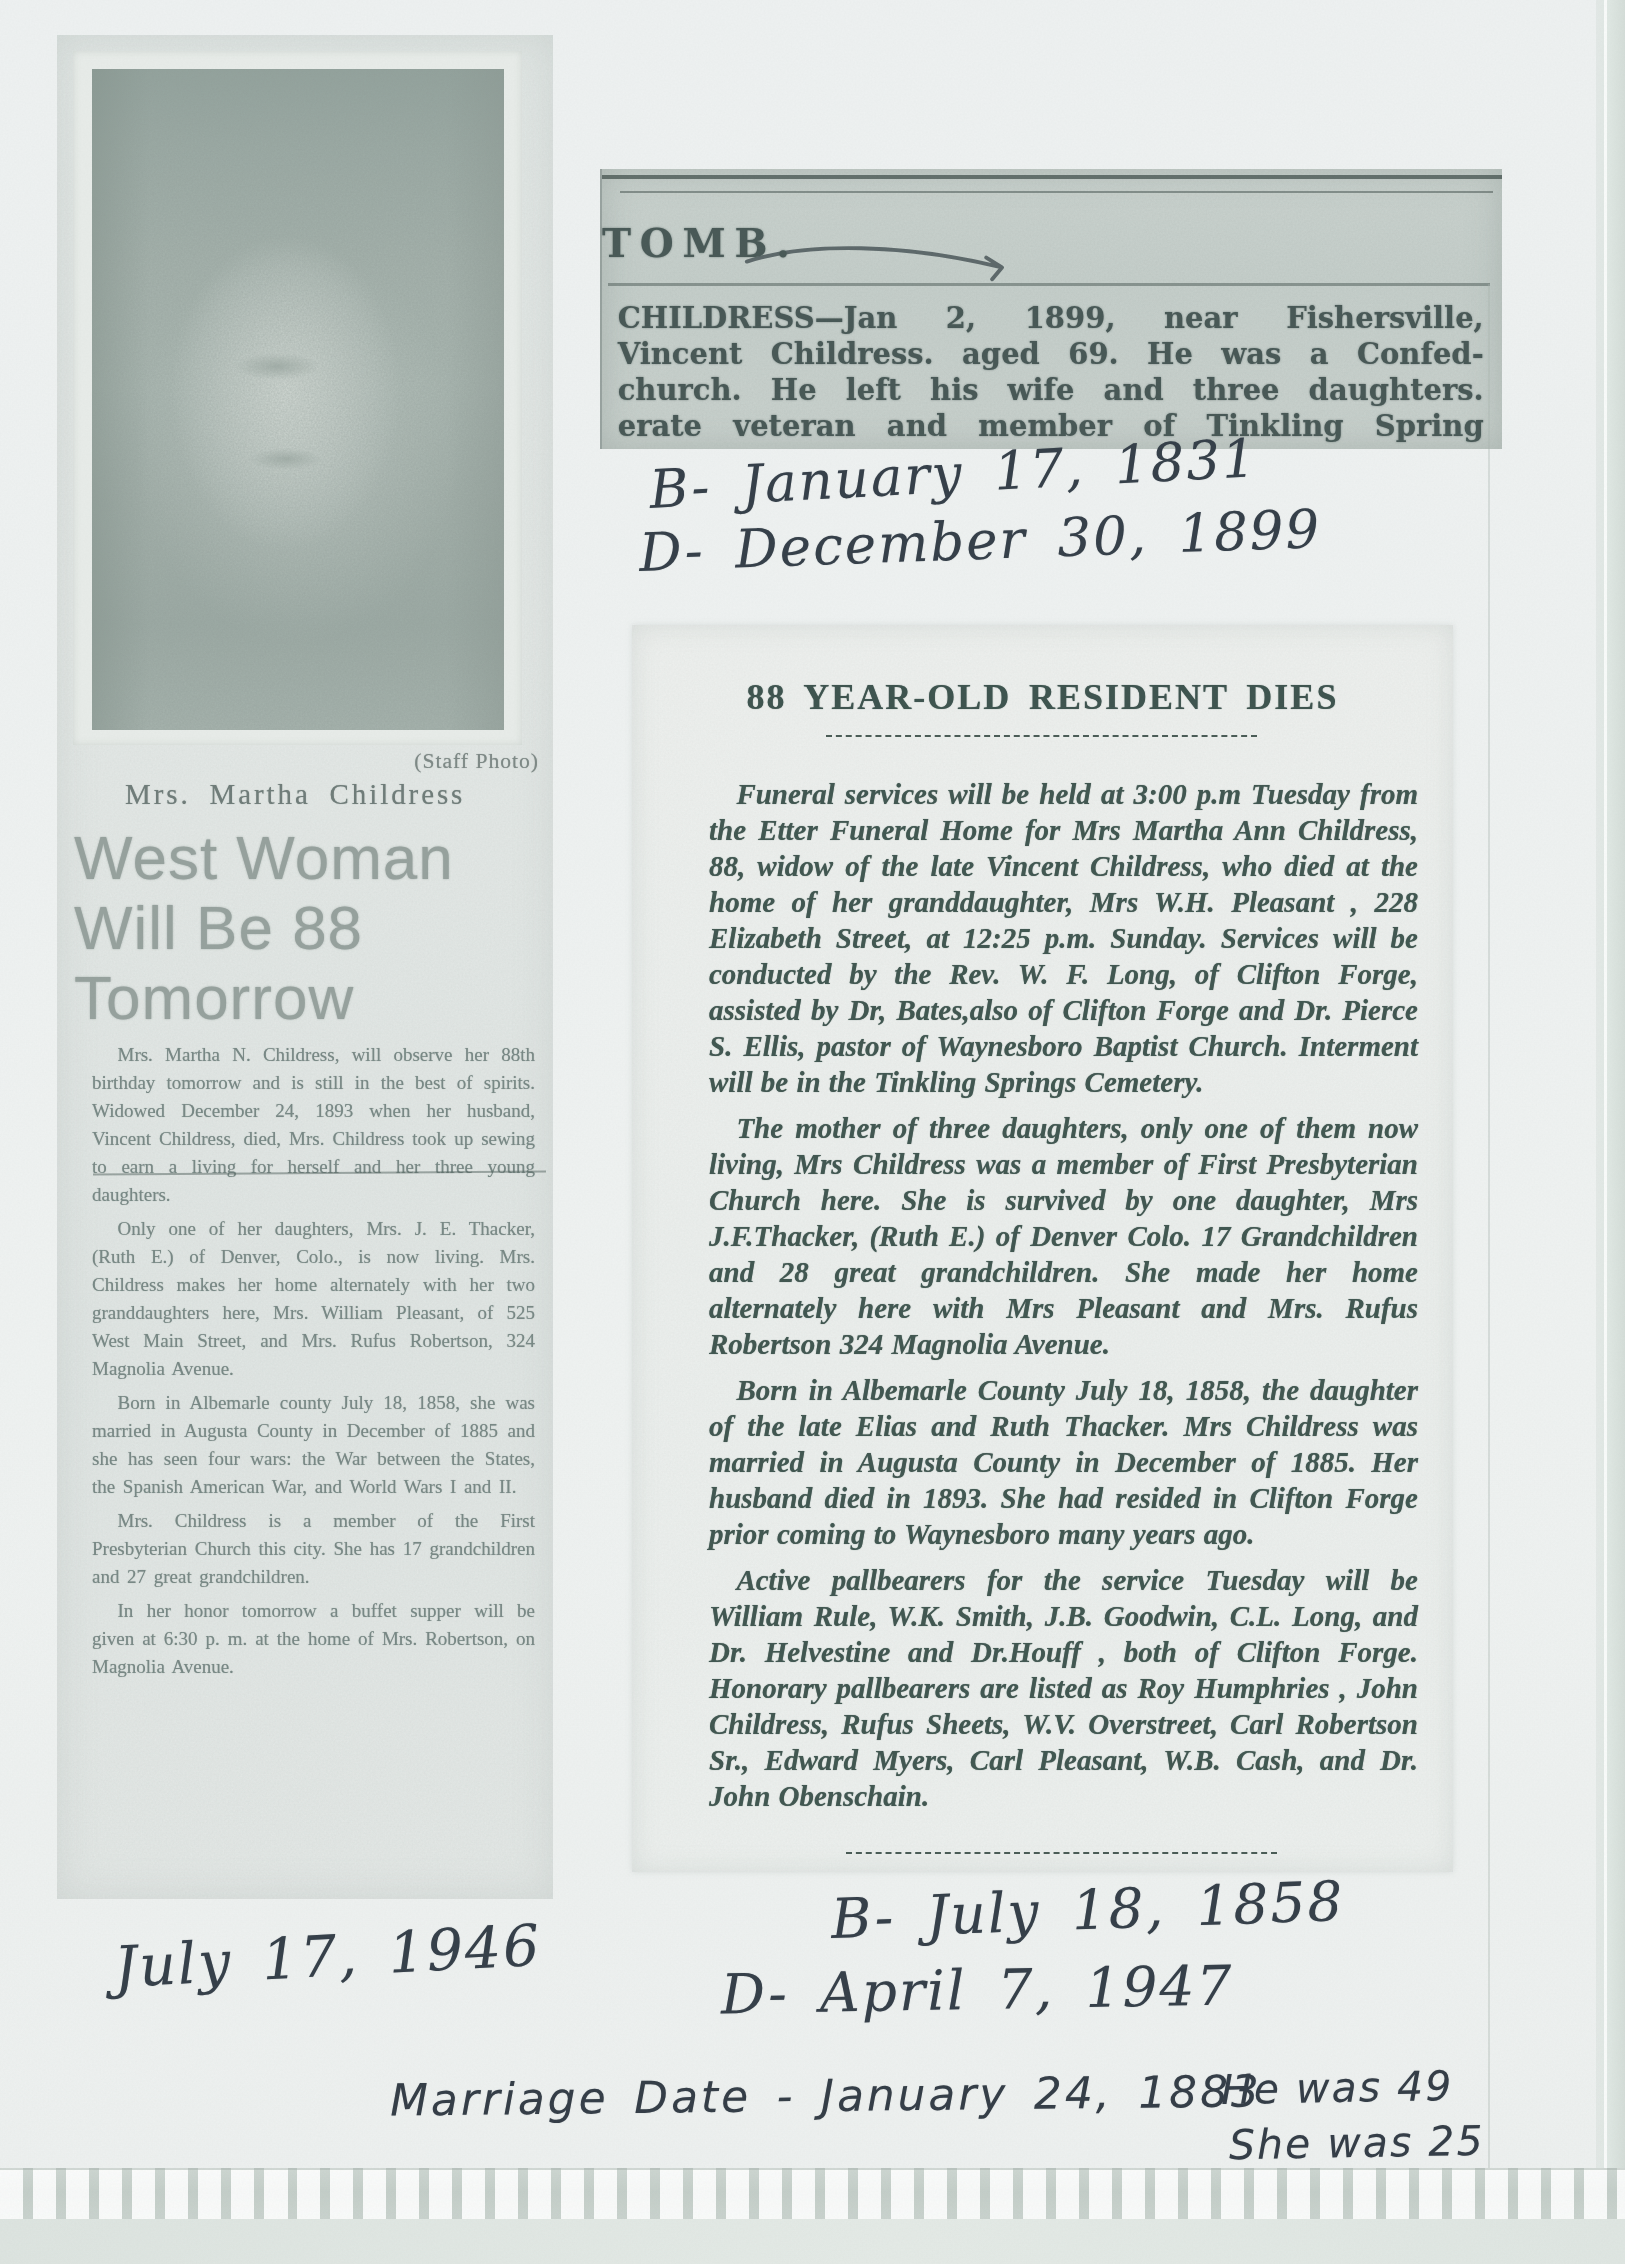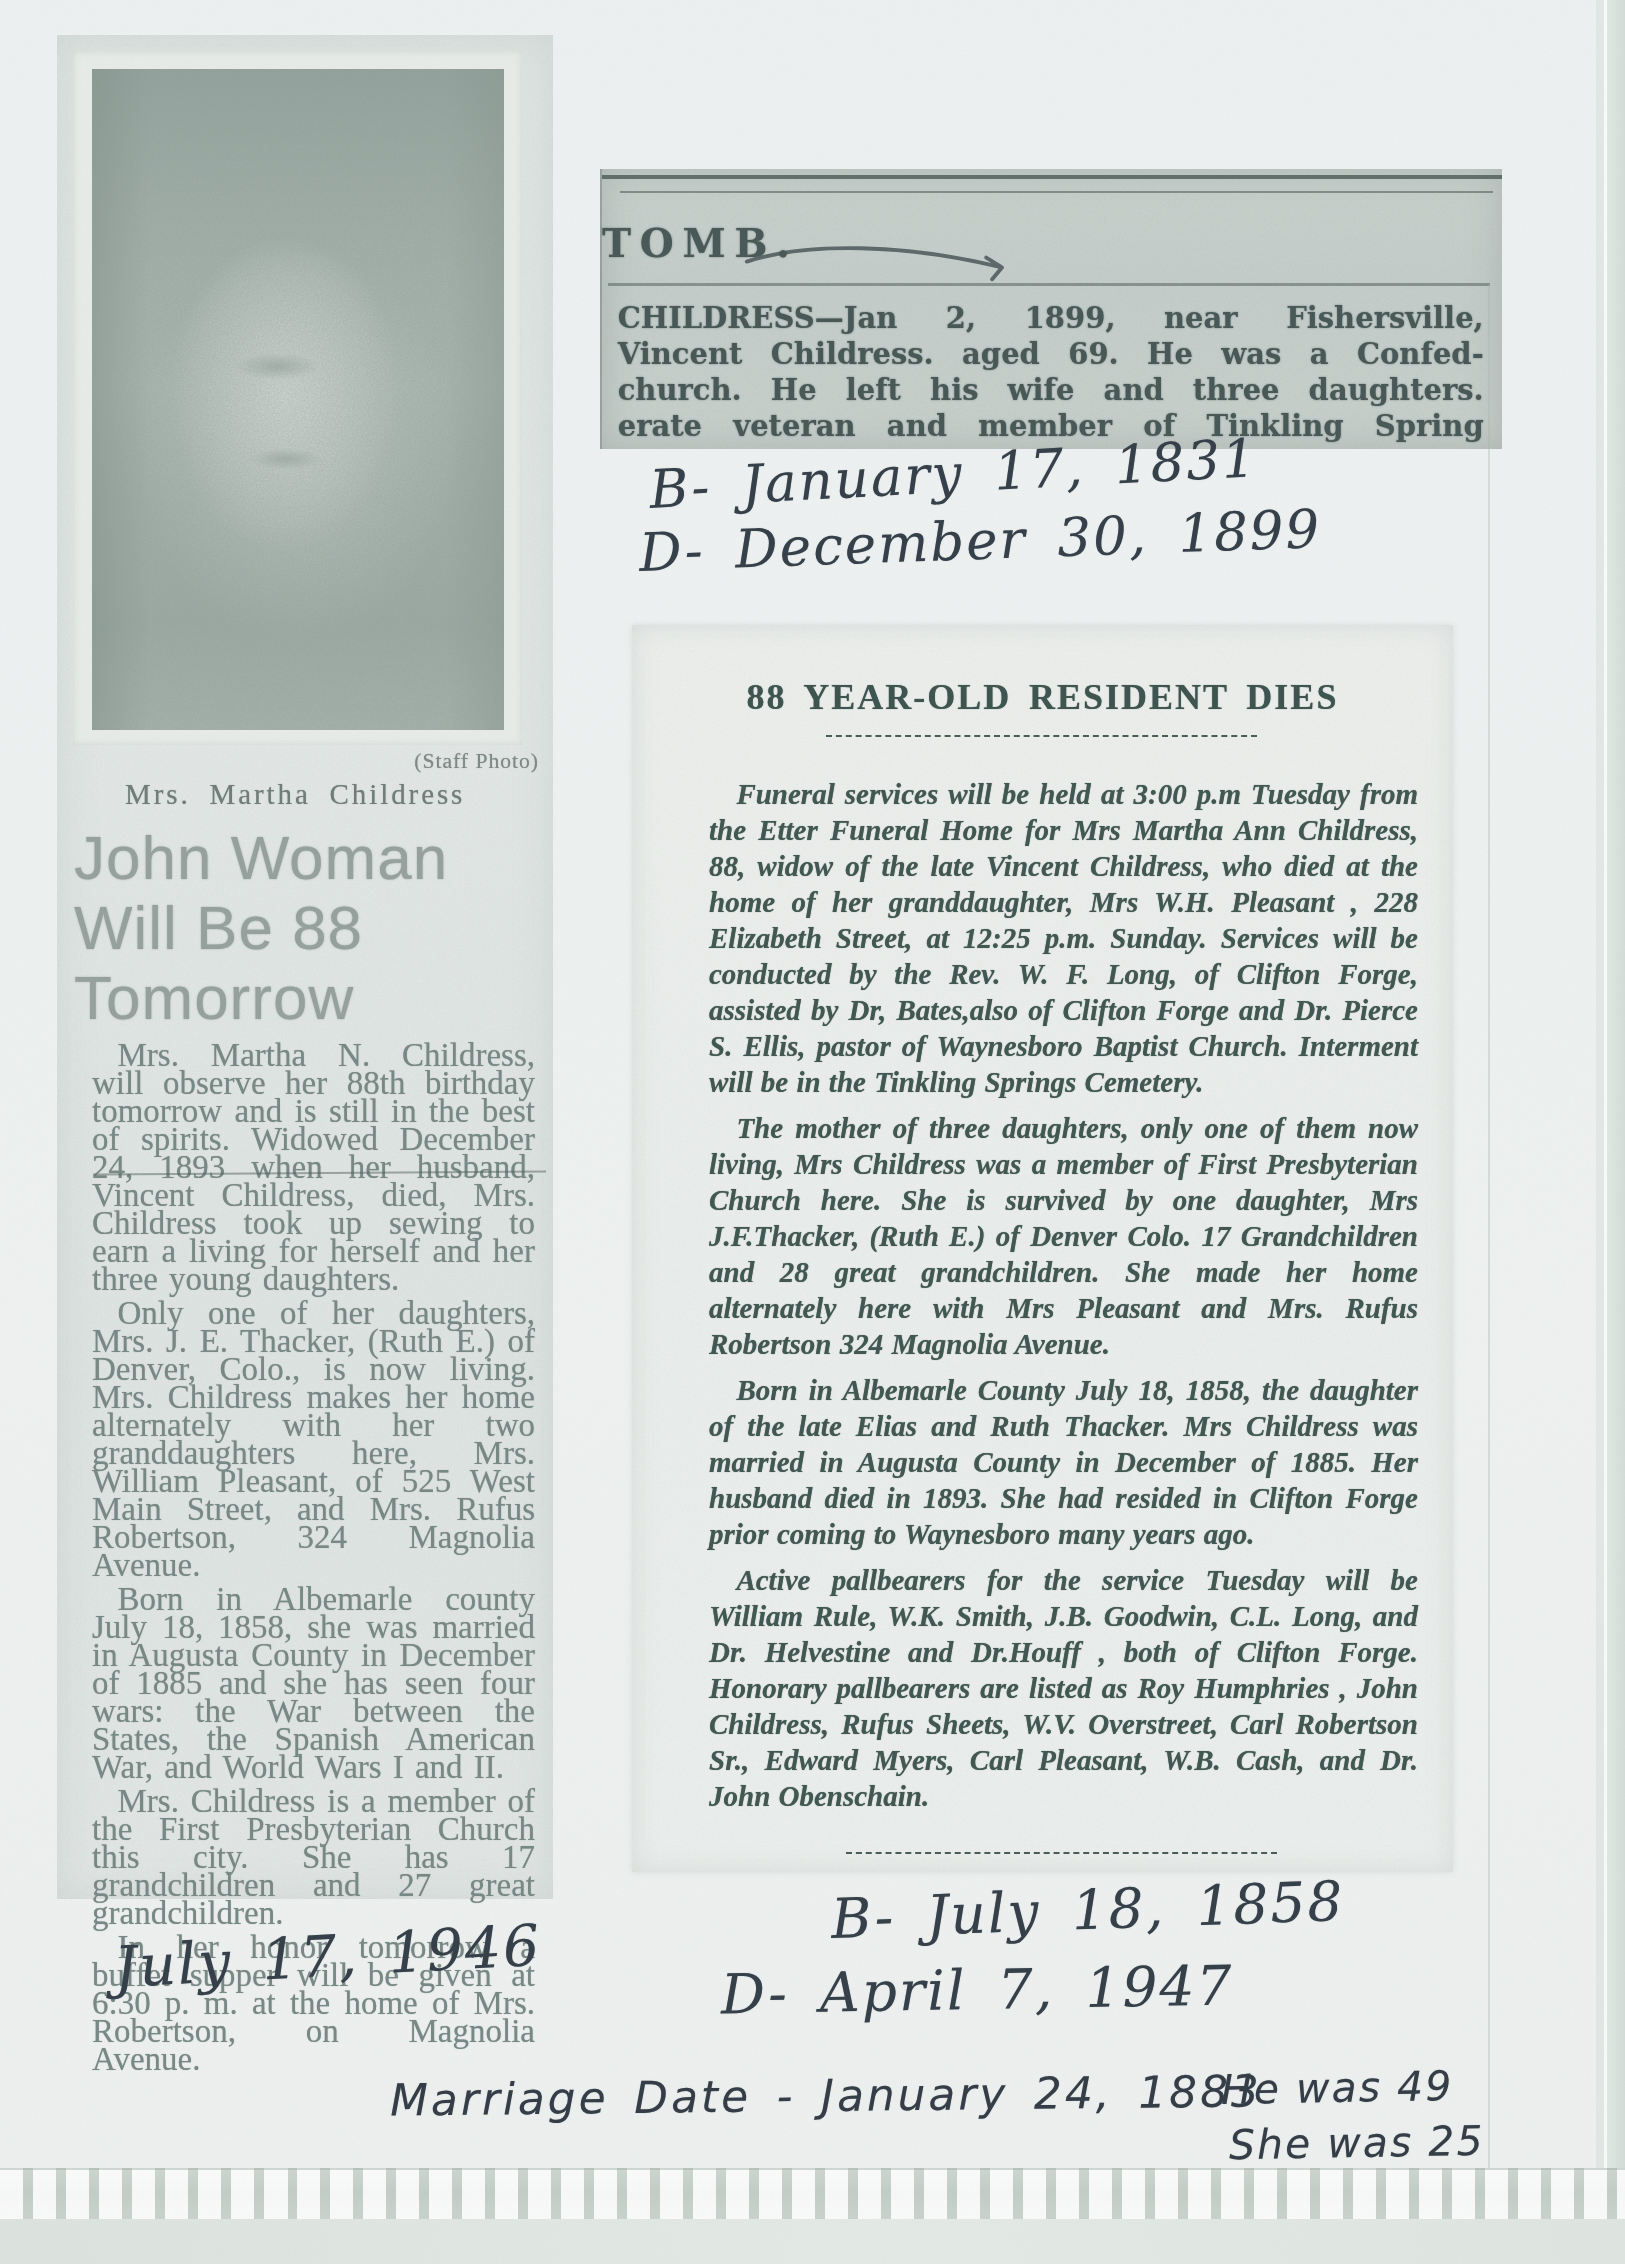--- a/index.html
+++ b/index.html
@@ -36,21 +36,21 @@
       radial-gradient(225px 274px at 50% 57%,rgba(201,210,205,.6),transparent 72%),
       linear-gradient(90deg,rgba(128,143,136,.5),transparent 14%,transparent 86%,rgba(136,149,143,.45)),
       linear-gradient(180deg,#93a39d 0%,#9caba5 12%,#a6b3ad 30%,#abb8b2 48%,#a3b0aa 66%,#9daba5 84%,#a7b4ae 100%);}
   .photo-credit{left:294px;top:749px;width:245px;text-align:right;font-size:21.6px;
     color:#7e8986;letter-spacing:1px;text-shadow:0 0 1px rgba(125,136,133,.7);}
   .photo-caption{left:125px;top:778px;font-size:29px;color:#6f7c79;letter-spacing:2.9px;
     word-spacing:8.8px;text-shadow:0 0 1px rgba(111,124,121,.7);}
   .headline{left:74px;top:823px;font-family:"Liberation Sans",sans-serif;font-weight:400;
     font-size:62px;line-height:70px;color:#96a19d;letter-spacing:1px;
     text-shadow:0 0 2px rgba(150,161,157,.8);}
-  .np-body{left:92px;top:1041px;width:443px;font-size:33px;line-height:28px;color:#788885;
+  .np-body{left:92px;top:1041px;width:443px;font-size:19px;line-height:28px;color:#788885;
     text-align:justify;word-spacing:2.9px;text-shadow:0 0 1px rgba(118,133,129,.65);}
   .np-body p{margin:0 0 5.9px 0;text-indent:25.5px;}
   .pen-line{left:93px;top:1172px;width:453px;height:2px;background:rgba(82,97,93,.5);
     transform:rotate(-.4deg);}
 
   
   .tomb{left:600px;top:169px;width:900px;height:280px;
     background:linear-gradient(180deg,#ccd4d0 0%,#c7d0cc 40%,#cbd3cf 100%);
     box-shadow:inset 0 0 35px rgba(120,134,128,.35);
     border-left:2.9px solid rgba(88,102,99,.45);}
@@ -117,21 +117,21 @@
   <div class="abs photo">
     <svg class="grain" style="opacity:.5" viewBox="0 0 420 674" width="412" height="661">
         <rect width="100%" height="100%" filter="url(#grainF)"></rect>
       </svg>
   </div>
 
   <div class="abs photo-credit">(Staff Photo)</div>
   <div class="abs photo-caption">Mrs. Martha Childress</div>
 
   <div class="abs headline">
-    <div>John Woman</div>
+    <div>West Woman</div>
     <div>Will Be 88</div>
     <div>Tomorrow</div>
   </div>
 
   <div class="abs np-body">
     <p>Mrs. Martha N. Childress, will observe her 88th birthday tomorrow and is still in the best of spirits. Widowed December 24, 1893 when her husband, Vincent Childress, died, Mrs. Childress took up sewing to earn a living for herself and her three young daughters.</p>
     <p>Only one of her daughters, Mrs. J. E. Thacker, (Ruth E.) of Denver, Colo., is now living. Mrs. Childress makes her home alternately with her two granddaughters here, Mrs. William Pleasant, of 525 West Main Street, and Mrs. Rufus Robertson, 324 Magnolia Avenue.</p>
     <p>Born in Albemarle county July 18, 1858, she was married in Augusta County in December of 1885 and she has seen four wars: the War between the States, the Spanish American War, and World Wars I and II.</p>
     <p>Mrs. Childress is a member of the First Presbyterian Church this city. She has 17 grandchildren and 27 great grandchildren.</p>
     <p>In her honor tomorrow a buffet supper will be given at 6:30 p. m. at the home of Mrs. Robertson, on Magnolia Avenue.</p>

